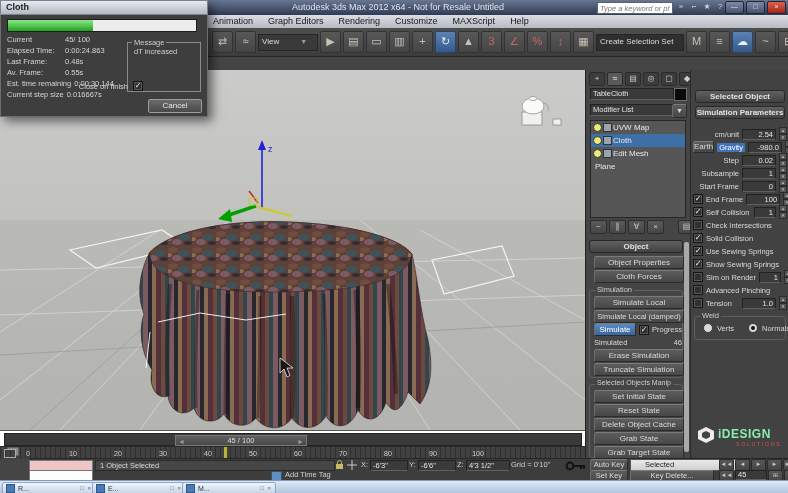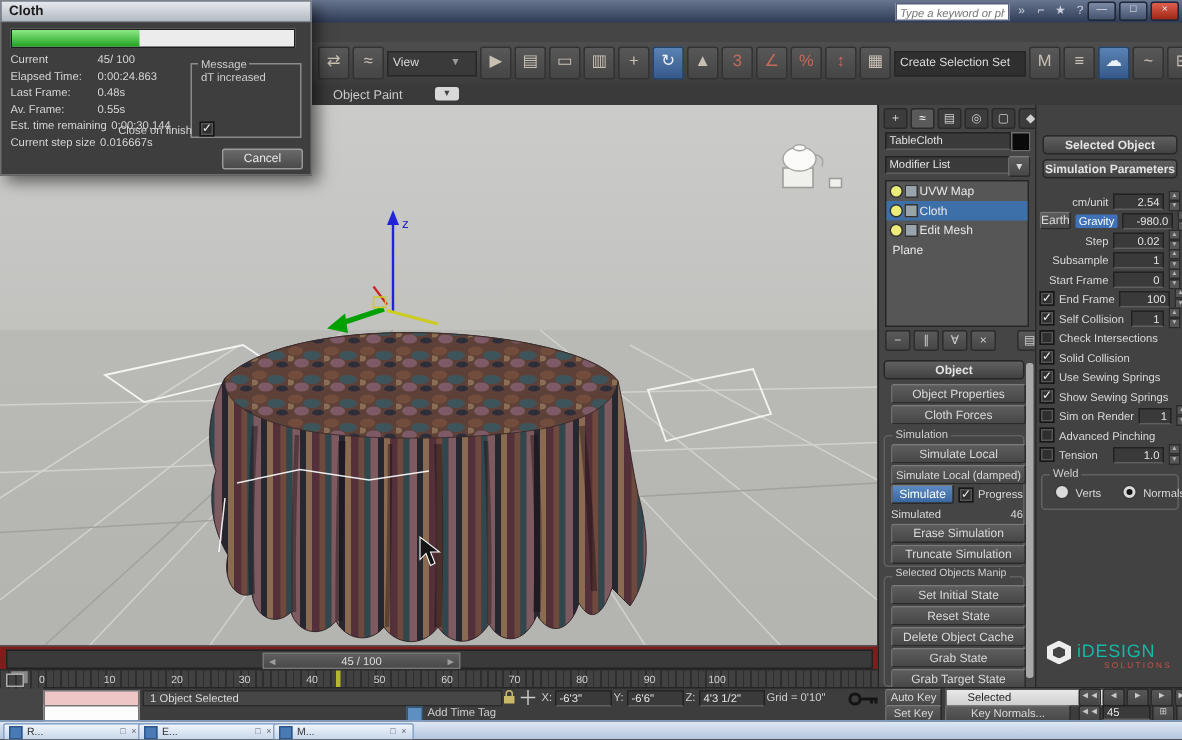--- a/index.html
+++ b/index.html
@@ -93,21 +93,21 @@
   .cp-scroll{position:absolute;right:2px;top:172px;width:5px;height:210px;background:#a9a9a9;border-radius:2px;}
   
   .simpanel{left:690px;top:70px;width:98px;height:388px;background:#424242;border-left:1px solid #2a2a2a;}
   .sp-row{position:absolute;left:2px;width:94px;height:12px;display:flex;align-items:center;gap:3px;
           font-size:7.5px;color:#d9d9d9;}
   .sp-label{white-space:nowrap;}
   .sp-field{width:28px;height:9px;text-align:right;flex:none;}
   .push{margin-left:auto;}
   .gravhl{background:#3f72b8;color:#fff;padding:0 2px;border-radius:1px;}
   
-  .trackbar{left:0;top:430px;width:585px;height:16px;background:#7f1d1d;border-top:1px solid #555;}
+  .trackbar{left:0;top:430px;width:585px;height:16px;background:#ffffff;border-top:1px solid #555;}
   .tb-track{position:absolute;left:4px;top:2px;width:576px;height:11px;background:#3a3a3a;border:1px solid #222;}
   .tb-handle{position:absolute;left:170px;top:1px;width:130px;height:9px;background:linear-gradient(#5e5e5e,#4a4a4a);
              border:1px solid #777;color:#ddd;font-size:7.5px;text-align:center;line-height:9px;}
   .tb-arrow{position:absolute;top:1px;color:#9d9d9d;font-size:7px;line-height:9px;}
   .ruler{left:0;top:446px;width:585px;height:12px;background:#414141;border-top:1px solid #2a2a2a;
          background-image:repeating-linear-gradient(90deg,#2e2e2e 0 1px,transparent 1px 5px);}
   .ruler-num{position:absolute;top:3px;transform:translateX(-50%);font-size:7px;color:#d2d2d2;}
   .ruler-marker{position:absolute;left:224px;top:0;width:3px;height:12px;background:#b6b630;}
   .dboxico{position:absolute;left:4px;top:2px;width:10px;height:7px;border:1px solid #aaa;box-shadow:3px -2px 0 -0.5px #888;}
   
@@ -123,51 +123,62 @@
             display:flex;align-items:center;justify-content:space-between;padding:0 14px;}
   .tile{width:13px;height:10px;background:linear-gradient(#575757,#454545);border:1px solid #2b2b2b;
         color:#c9c9c9;font-size:6px;line-height:9px;text-align:center;border-radius:2px;flex:none;}
   .trans-row{position:absolute;display:flex;gap:1px;}
   
   .logo{left:696px;top:424px;width:90px;height:32px;z-index:5;}
   .hexico{position:absolute;left:2px;top:3px;width:16px;height:16px;background:#ededed;
           clip-path:polygon(50% 0,100% 25%,100% 75%,50% 100%,0 75%,0 25%);}
   .hexico::after{content:"";position:absolute;left:4px;top:4px;width:8px;height:8px;background:#444;
           clip-path:polygon(50% 0,100% 25%,100% 75%,50% 100%,0 75%,0 25%);}
-  .logo-brand{position:absolute;left:22px;top:3px;font-size:12px;font-weight:normal;color:#14b8a6;letter-spacing:.5px;}
+  .logo-brand{position:absolute;left:22px;top:3px;font-size:12px;font-weight:bold;color:#86efac;letter-spacing:.5px;}
   .logo-sub{position:absolute;left:40px;top:17px;font-size:5.5px;color:#c4524a;letter-spacing:1.5px;}
   
   .taskbar{left:0;top:480px;width:788px;height:13px;background:linear-gradient(#dfe8f4,#adc2dd);
            border-top:1px solid #7f9cc0;}
   .tk-btn{position:absolute;top:1px;width:86px;height:10px;background:linear-gradient(#f0f5fb,#c6d6ea);
           border:1px solid #8aa6c8;border-radius:2px;display:flex;align-items:center;gap:3px;
           font-size:7px;color:#333;padding:0 3px;}
   .tk-ico{width:7px;height:7px;background:#4a7ab5;border:1px solid #2c5788;flex:none;}
   .tk-ctl{margin-left:auto;color:#667;font-size:6px;letter-spacing:1px;}
 </style>
 </head>
 <body>
 
 <div id="app">
 
   <div class="abs titlebar">
+    <span class="title-text">Autodesk 3ds Max 2012 x64 - Not for Resale   Untitled</span>
     <input class="search-box" placeholder="Type a keyword or phrase" style="">
     <span class="ic-icons">
       <span>»</span>
       <span>⌐</span>
       <span>★</span>
       <span>?</span>
     </span>
     <span class="winbtns">
       <span class="winbtn">—</span>
       <span class="winbtn">□</span>
       <span class="winbtn close">×</span>
     </span>
   </div>
 
+  <div class="abs menubar">
+    <div class="menu-items">
+      <span>Animation</span>
+      <span>Graph Editors</span>
+      <span>Rendering</span>
+      <span>Customize</span>
+      <span>MAXScript</span>
+      <span>Help</span>
+    </div>
+  </div>
 
   <div class="abs toolbar">
     <div class="tb-row">
       <span class="ti">⇄</span>
       <span class="ti">≈</span>
       <span class="tb-dd" style="width:52px">
         <span>View</span>
         <span class="arrow">▼</span>
       </span>
       <span class="ti">▶</span>
@@ -187,24 +198,20 @@
       </span>
       <span class="ti">M</span>
       <span class="ti">≡</span>
       <span class="ti active">☁</span>
       <span class="ti">~</span>
       <span class="ti">⊞</span>
 
     </div>
   </div>
 
-  <div class="abs ribbonrow">
-    <span class="ribbon-tab">Object Paint</span>
-    <span class="ribbon-btn">▾</span>
-  </div>
 
   <svg class="abs viewport" viewBox="0 0 585 360">
     <defs>
       <linearGradient id="vpbg" x1="0" y1="0" x2="0" y2="1">
         <stop offset="0" stop-color="#cbcbc9"></stop>
           <stop offset="1" stop-color="#b5b5b1"></stop>
       </linearGradient>
       <pattern id="sidePat" width="26" height="60" patternUnits="userSpaceOnUse">
         <rect width="26" height="60" fill="#53303a"></rect>
         <rect x="5" width="4" height="60" fill="#6e4a3e"></rect>
@@ -541,21 +548,21 @@
       <span class="tile">►</span>
       <span class="tile">►</span>
       <span class="tile">►►</span>
       <span class="tile">▪</span>
       <span class="tile">⊕</span>
     </div>
 
     <span class="abs" style="left:242px;top:12px;width:9px;height:8px;background:#5f8fc0;border:1px solid #33536f"></span>
     <span class="st-label" style="left:256px;top:11px">Add Time Tag</span>
     <span class="mini-btn btn3d" style="left:561px;top:11px;width:36px">Set Key</span>
-    <span class="mini-btn btn3d" style="left:601px;top:11px;width:82px">Key Normals...</span>
+    <span class="mini-btn btn3d" style="left:601px;top:11px;width:82px">Key Delete...</span>
     <div class="trans-row" style="left:690px;top:11px">
       <span class="tile">◄◄</span>
       <span class="field" style="width:26px;height:8px;line-height:8px">45</span>
       <span class="tile">⊞</span>
       <span class="tile">+</span>
       <span class="tile">↻</span>
       <span class="tile">◧</span>
     </div>
   </div>
 

